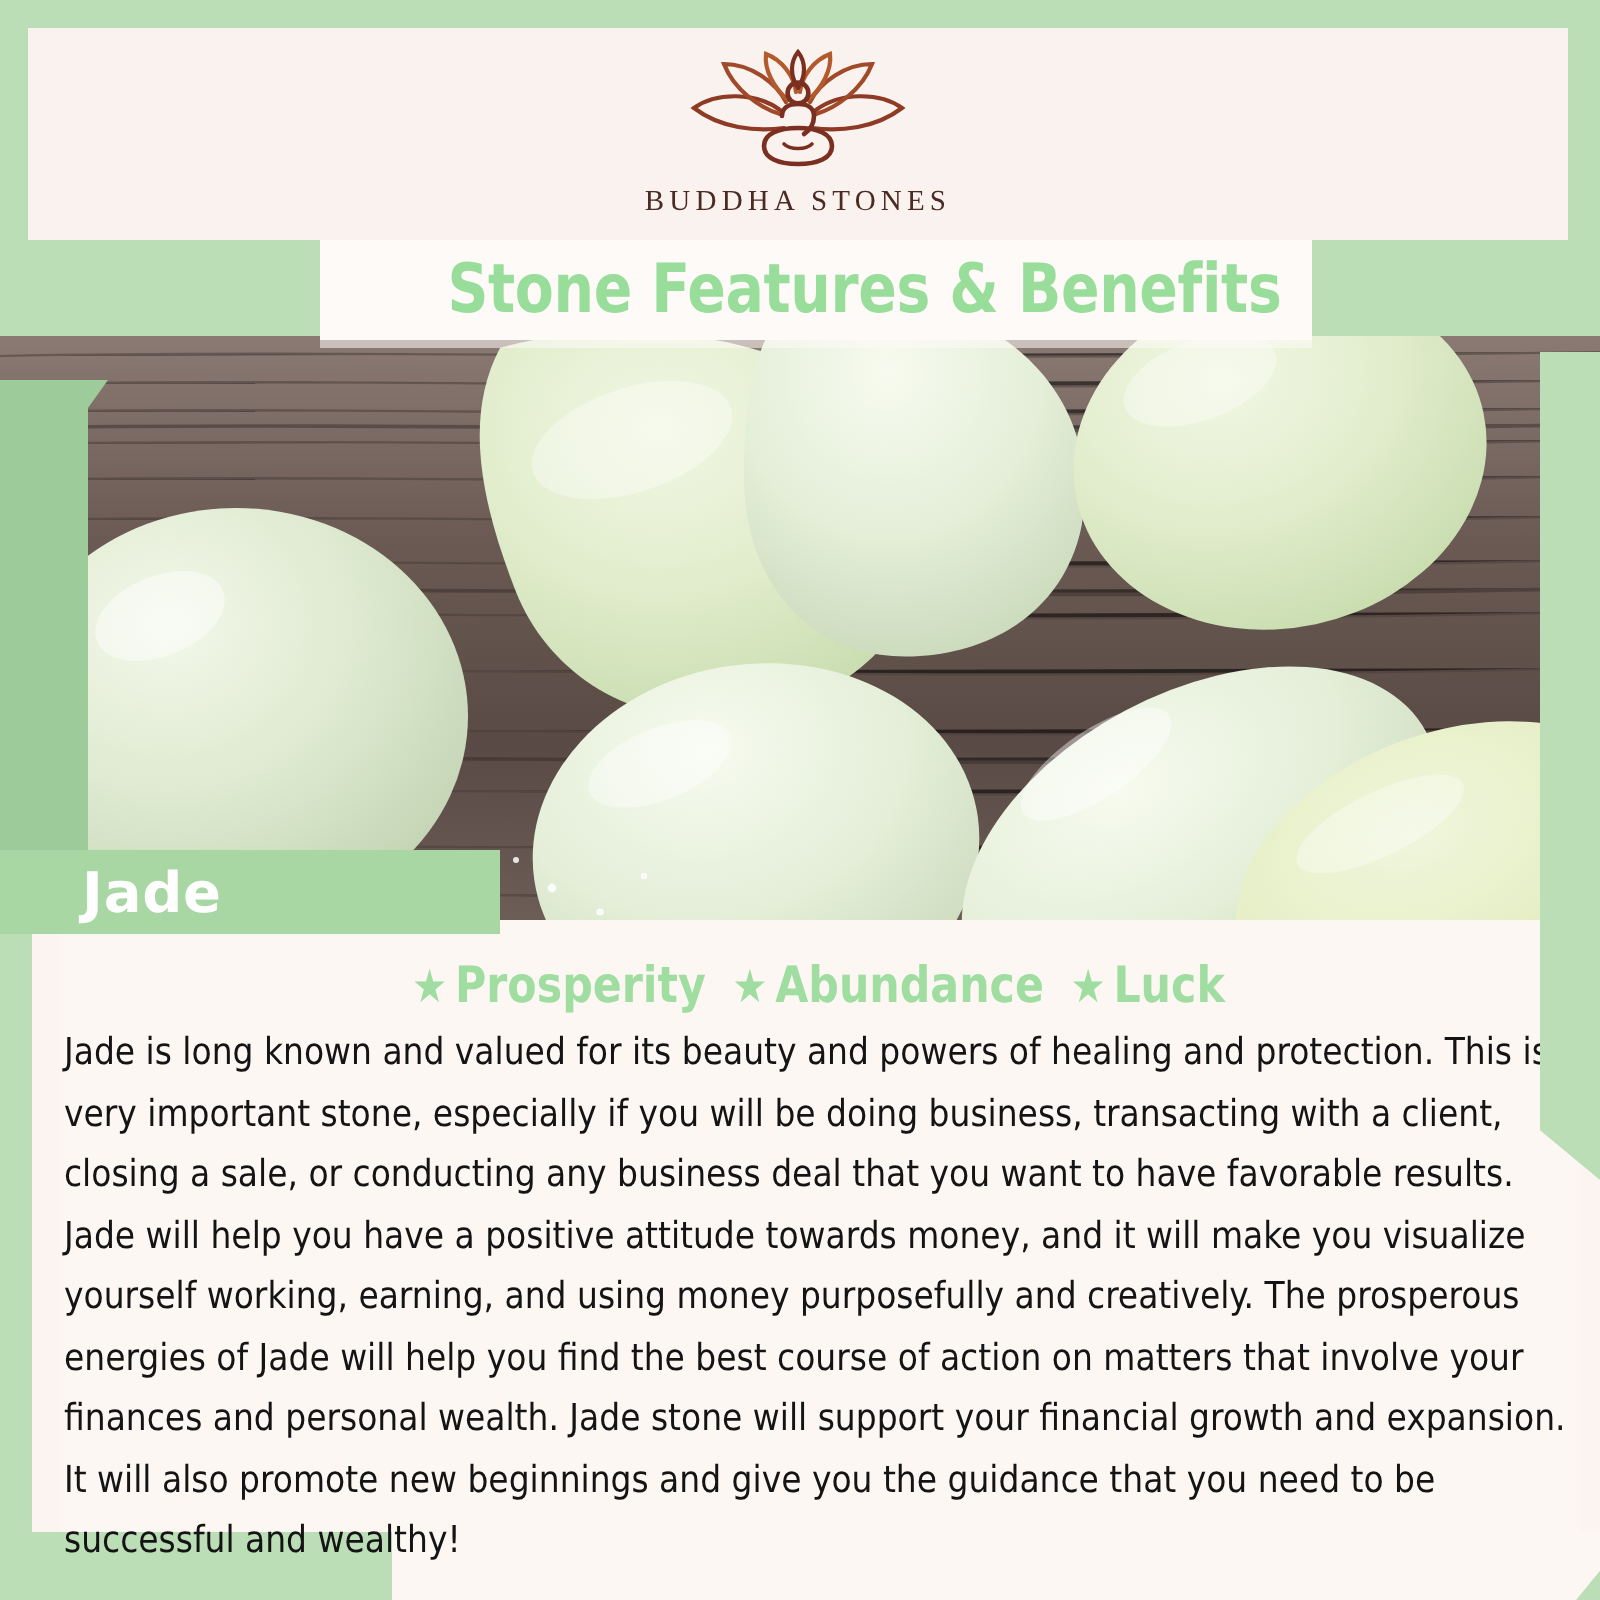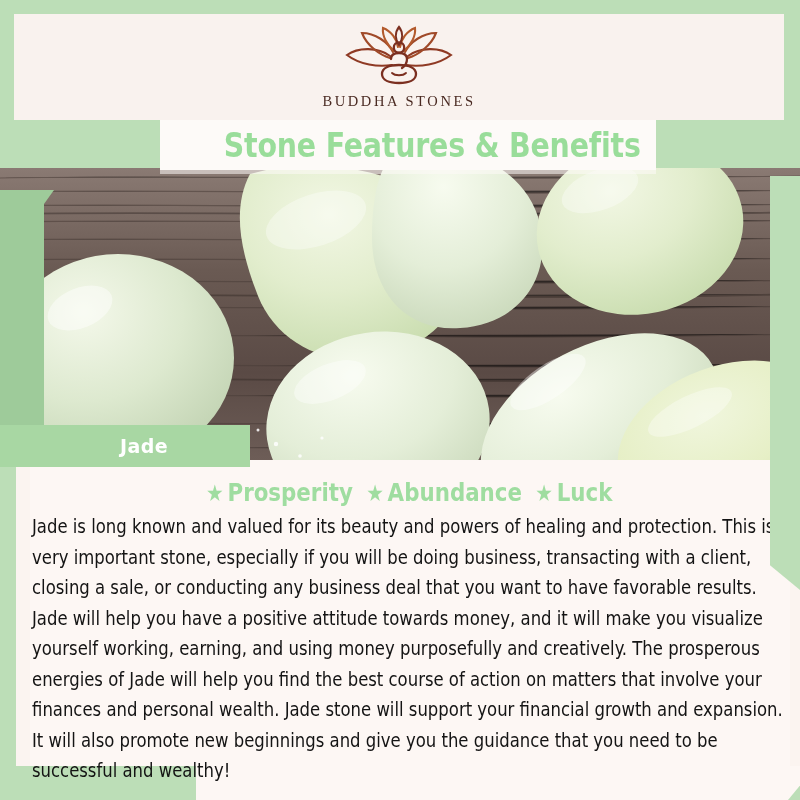--- a/index.html
+++ b/index.html
@@ -106,23 +106,23 @@
 
   
   .jade-banner{
     position:absolute;left:0;top:425px;
     width:250px;height:42px;
     background:#a8d7a3;
     z-index:9;
     display:flex;align-items:center;
   }
   .jade-banner-label{
-    margin-left:120px;
+    margin-left:41px;
     color:#ffffff;
-    font-size:19px;
+    font-size:28px;
     font-weight:bold;
     letter-spacing:0.4px;
     font-family:"DejaVu Sans","Liberation Sans",sans-serif;
   }
 
   
   .content{
     position:absolute;left:16px;top:460px;
     width:800px;height:340px;
     background:#fbf4f0;

